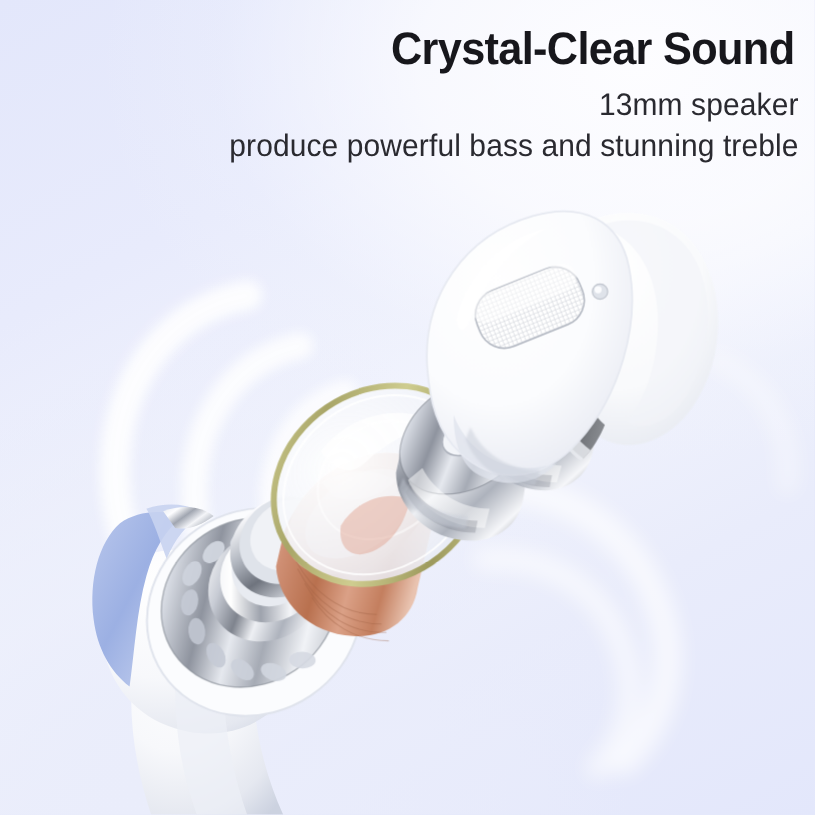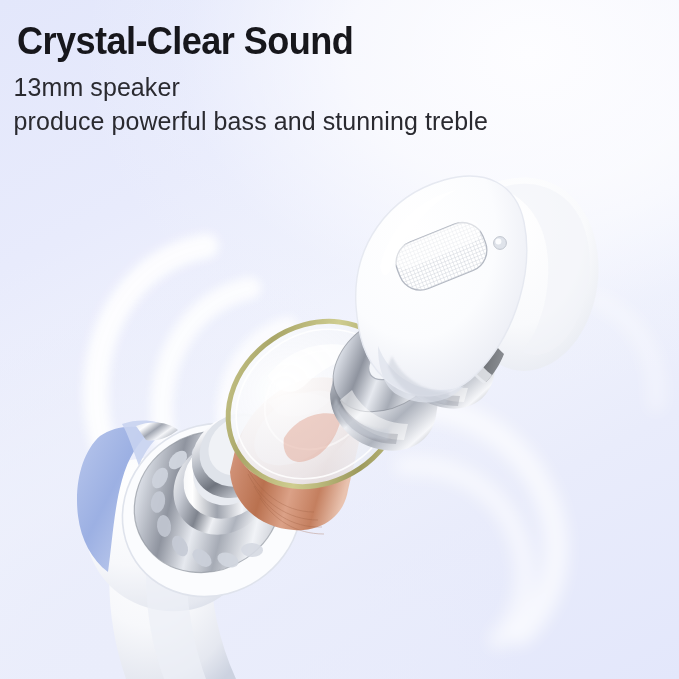--- a/index.html
+++ b/index.html
@@ -13,21 +13,21 @@
     background:
       radial-gradient(ellipse 560px 420px at 78% 8%, #fdfdff 0%, rgba(253,253,255,0.75) 32%, rgba(240,243,253,0.25) 62%, rgba(240,243,253,0) 80%),
       radial-gradient(ellipse 520px 520px at 18% 96%, #eaedfb 0%, rgba(234,237,251,0.4) 55%, rgba(234,237,251,0) 78%),
       linear-gradient(152deg, #e3e7fb 0%, #e8ebfc 26%, #f2f4fd 52%, #e9ecfb 74%, #e3e7fb 100%);
   }
   .artboard{position:absolute;inset:0;}
   .artboard svg{display:block;width:679px;height:679px;}
 
   .headings{
     position:absolute;left:0;top:0;width:679px;
-    text-align:left;z-index:6;pointer-events:none;
+    text-align:right;z-index:6;pointer-events:none;
   }
   .title{
     margin:0;padding-top:18px;
     font-size:38px;line-height:46px;
     font-weight:700;letter-spacing:-0.6px;
     color:#17171c;
     font-family:"Liberation Sans", sans-serif;
     transform:scaleX(0.95);
   }
   .sub1{

